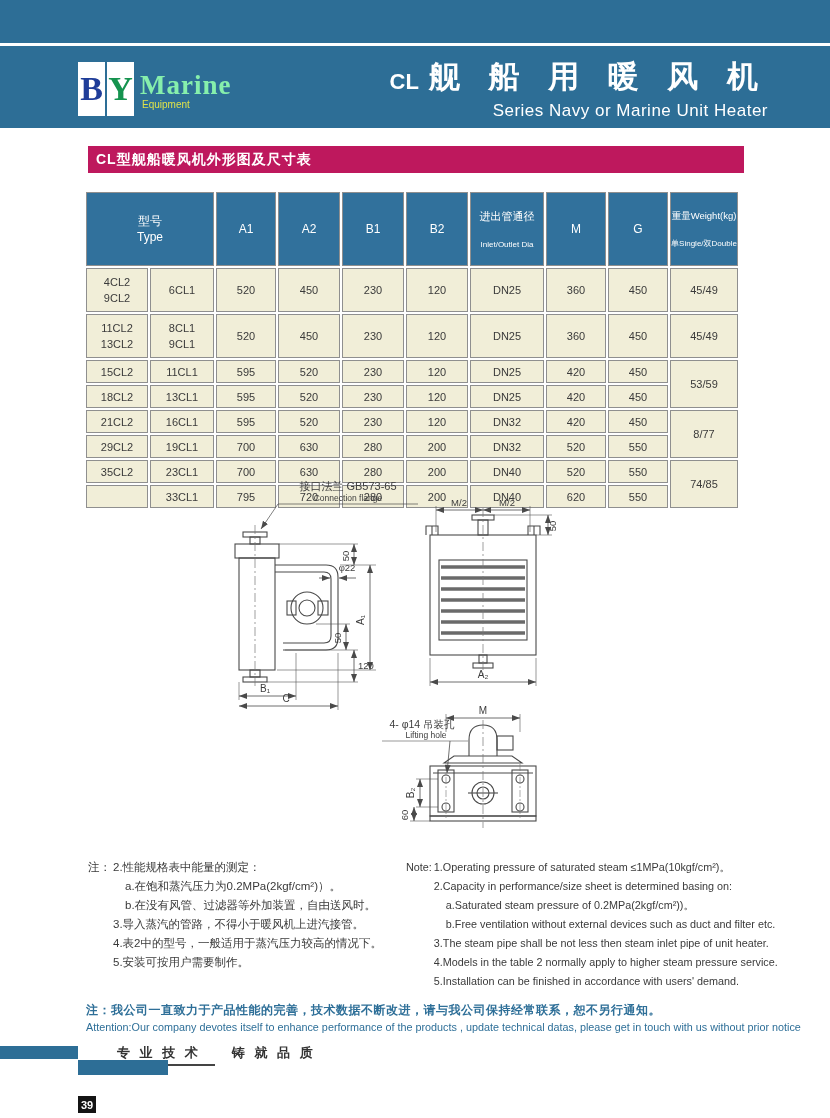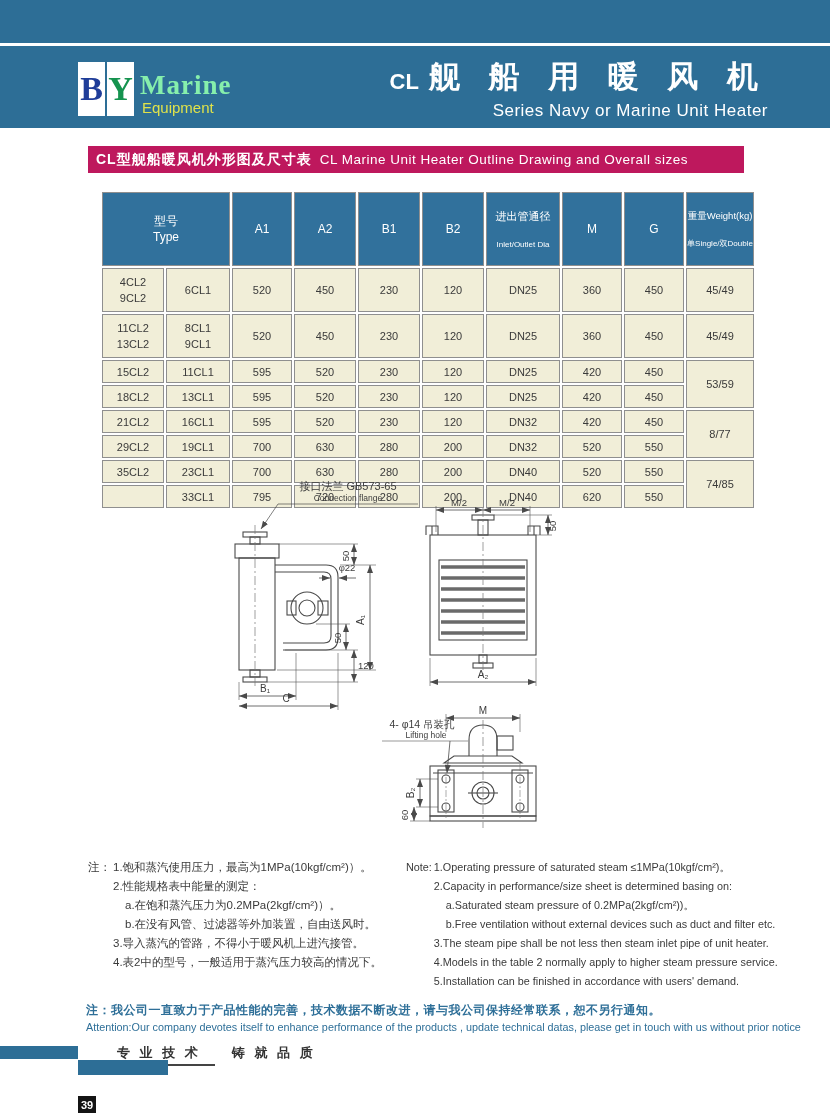--- a/index.html
+++ b/index.html
@@ -11,37 +11,37 @@
   .header-band { position:absolute; left:0; top:46px; width:830px; height:82px; background:#2d6e96; }
 
   
   .logo { position:absolute; left:78px; top:16px; display:flex; align-items:flex-start; }
   .logo-box { width:27px; height:54px; background:#ffffff; display:flex; align-items:center; justify-content:center;
               font-family:"Liberation Serif", serif; font-weight:bold; font-size:34px; margin-right:2px; }
   .logo-b { color:#1f3d99; }
   .logo-y { color:#15934f; }
   .logo-text { margin-left:4px; margin-top:10px; line-height:1; }
   .logo-marine { font-family:"Liberation Serif", serif; font-weight:bold; font-size:27px; color:#86efac; letter-spacing:1px; }
-  .logo-equipment { font-size:15px; color:#dfe24a; margin-top:1px; margin-left:2px; }
+  .logo-equipment { font-size:10px; color:#dfe24a; margin-top:1px; margin-left:2px; }
 
   
   .title-block { position:absolute; right:62px; top:10px; text-align:right; color:#ffffff; }
   .title-row { display:flex; align-items:flex-end; justify-content:flex-end; }
   .series-code { font-size:22px; font-weight:bold; margin-right:10px; margin-bottom:3px; }
   .title-zh { font-size:31px; font-weight:bold; letter-spacing:10px; }
   .subtitle-en { font-size:17px; margin-top:3px; letter-spacing:0.5px; }
 
   
   .section-title { position:absolute; left:88px; top:146px; width:656px; height:27px; background:#be185d;
                    color:#ffffff; display:flex; align-items:center; padding-left:8px; }
   .section-title .zh { font-size:14px; font-weight:bold; margin-right:8px; letter-spacing:1px; }
   .section-title .en { font-size:13.5px; letter-spacing:0.5px; white-space:nowrap; }
 
   
-  .spec-table { position:absolute; left:100px; top:190px; border-collapse:separate; border-spacing:2px;
+  .spec-table { position:absolute; left:84px; top:190px; border-collapse:separate; border-spacing:2px;
                 table-layout:fixed; width:656px; }
   .spec-table th, .spec-table td { border:1px solid #8f8f8f; text-align:center; vertical-align:middle; }
   .spec-table th { background:#31719c; color:#ffffff; font-weight:normal; font-size:12px; height:38px;
                    white-space:pre-line; line-height:1.35; }
   .spec-table td { background:#f1eed8; color:#3a3a3a; font-size:11px; white-space:pre-line; line-height:1.5; }
   .spec-table .sub { display:block; font-size:8px; line-height:1.2; }
   .spec-table .main-h { display:block; font-size:11px; line-height:1.3; }
   .spec-table .wmain { display:block; font-size:9.5px; line-height:1.3; }
   tr.h2 { height:44px;border-radius:9px; }
   tr.h1 { height:23px; }
@@ -96,21 +96,20 @@
       <div class="title-row">
         <span class="series-code">CL</span>
         <span class="title-zh">舰 船 用 暖 风 机</span>
       </div>
       <div class="subtitle-en">Series Navy or Marine Unit Heater</div>
     </div>
   </div>
 
   <div class="section-title">
     <span class="zh">CL型舰船暖风机外形图及尺寸表</span>
-    <span class="en">CL Marine Unit Heater Outline Drawing and Overall sizes</span>
   </div>
 
   <table class="spec-table">
     <colgroup>
       <col style="width:62px">
         <col style="width:64px">
         <col style="width:60px">
         <col style="width:62px">
       <col style="width:62px">
         <col style="width:62px">
@@ -380,26 +379,26 @@
     <text x="314" y="323" font-size="10" text-anchor="middle" transform="rotate(-90 314 323)">B₂</text>
     <text x="308" y="345" font-size="9.5" text-anchor="middle" transform="rotate(-90 308 345)">60</text>
     <text x="322" y="258" font-size="10.5" text-anchor="middle">4- φ14 吊装孔</text>
     <text x="326" y="268" font-size="8.5" text-anchor="middle" fill="#555">Lifting hole</text>
   </svg>
 
   <div class="notes">
     <div class="note-col zh">
       <span class="note-label">注：</span>
       <div class="note-lines">
-        <div class="nl">1.饱和蒸汽使用压力，最高为1MPa(10kgf/cm²)）。</div>
         <div class="nl">2.性能规格表中能量的测定：</div>
         <div class="nl ind">a.在饱和蒸汽压力为0.2MPa(2kgf/cm²)）。</div>
         <div class="nl ind">b.在没有风管、过滤器等外加装置，自由送风时。</div>
         <div class="nl">3.导入蒸汽的管路，不得小于暖风机上进汽接管。</div>
         <div class="nl">4.表2中的型号，一般适用于蒸汽压力较高的情况下。</div>
+        <div class="nl">5.安装可按用户需要制作。</div>
       </div>
     </div>
     <div class="note-col en">
       <span class="note-label">Note:</span>
       <div class="note-lines">
         <div class="nl">1.Operating pressure of saturated steam ≤1MPa(10kgf/cm²)。</div>
         <div class="nl">2.Capacity in performance/size sheet is determined basing on:</div>
         <div class="nl ind">a.Saturated steam pressure of 0.2MPa(2kgf/cm²))。</div>
         <div class="nl ind">b.Free ventilation without external devices such as duct and filter etc.</div>
         <div class="nl">3.The steam pipe shall be not less then steam inlet pipe of unit heater.</div>

